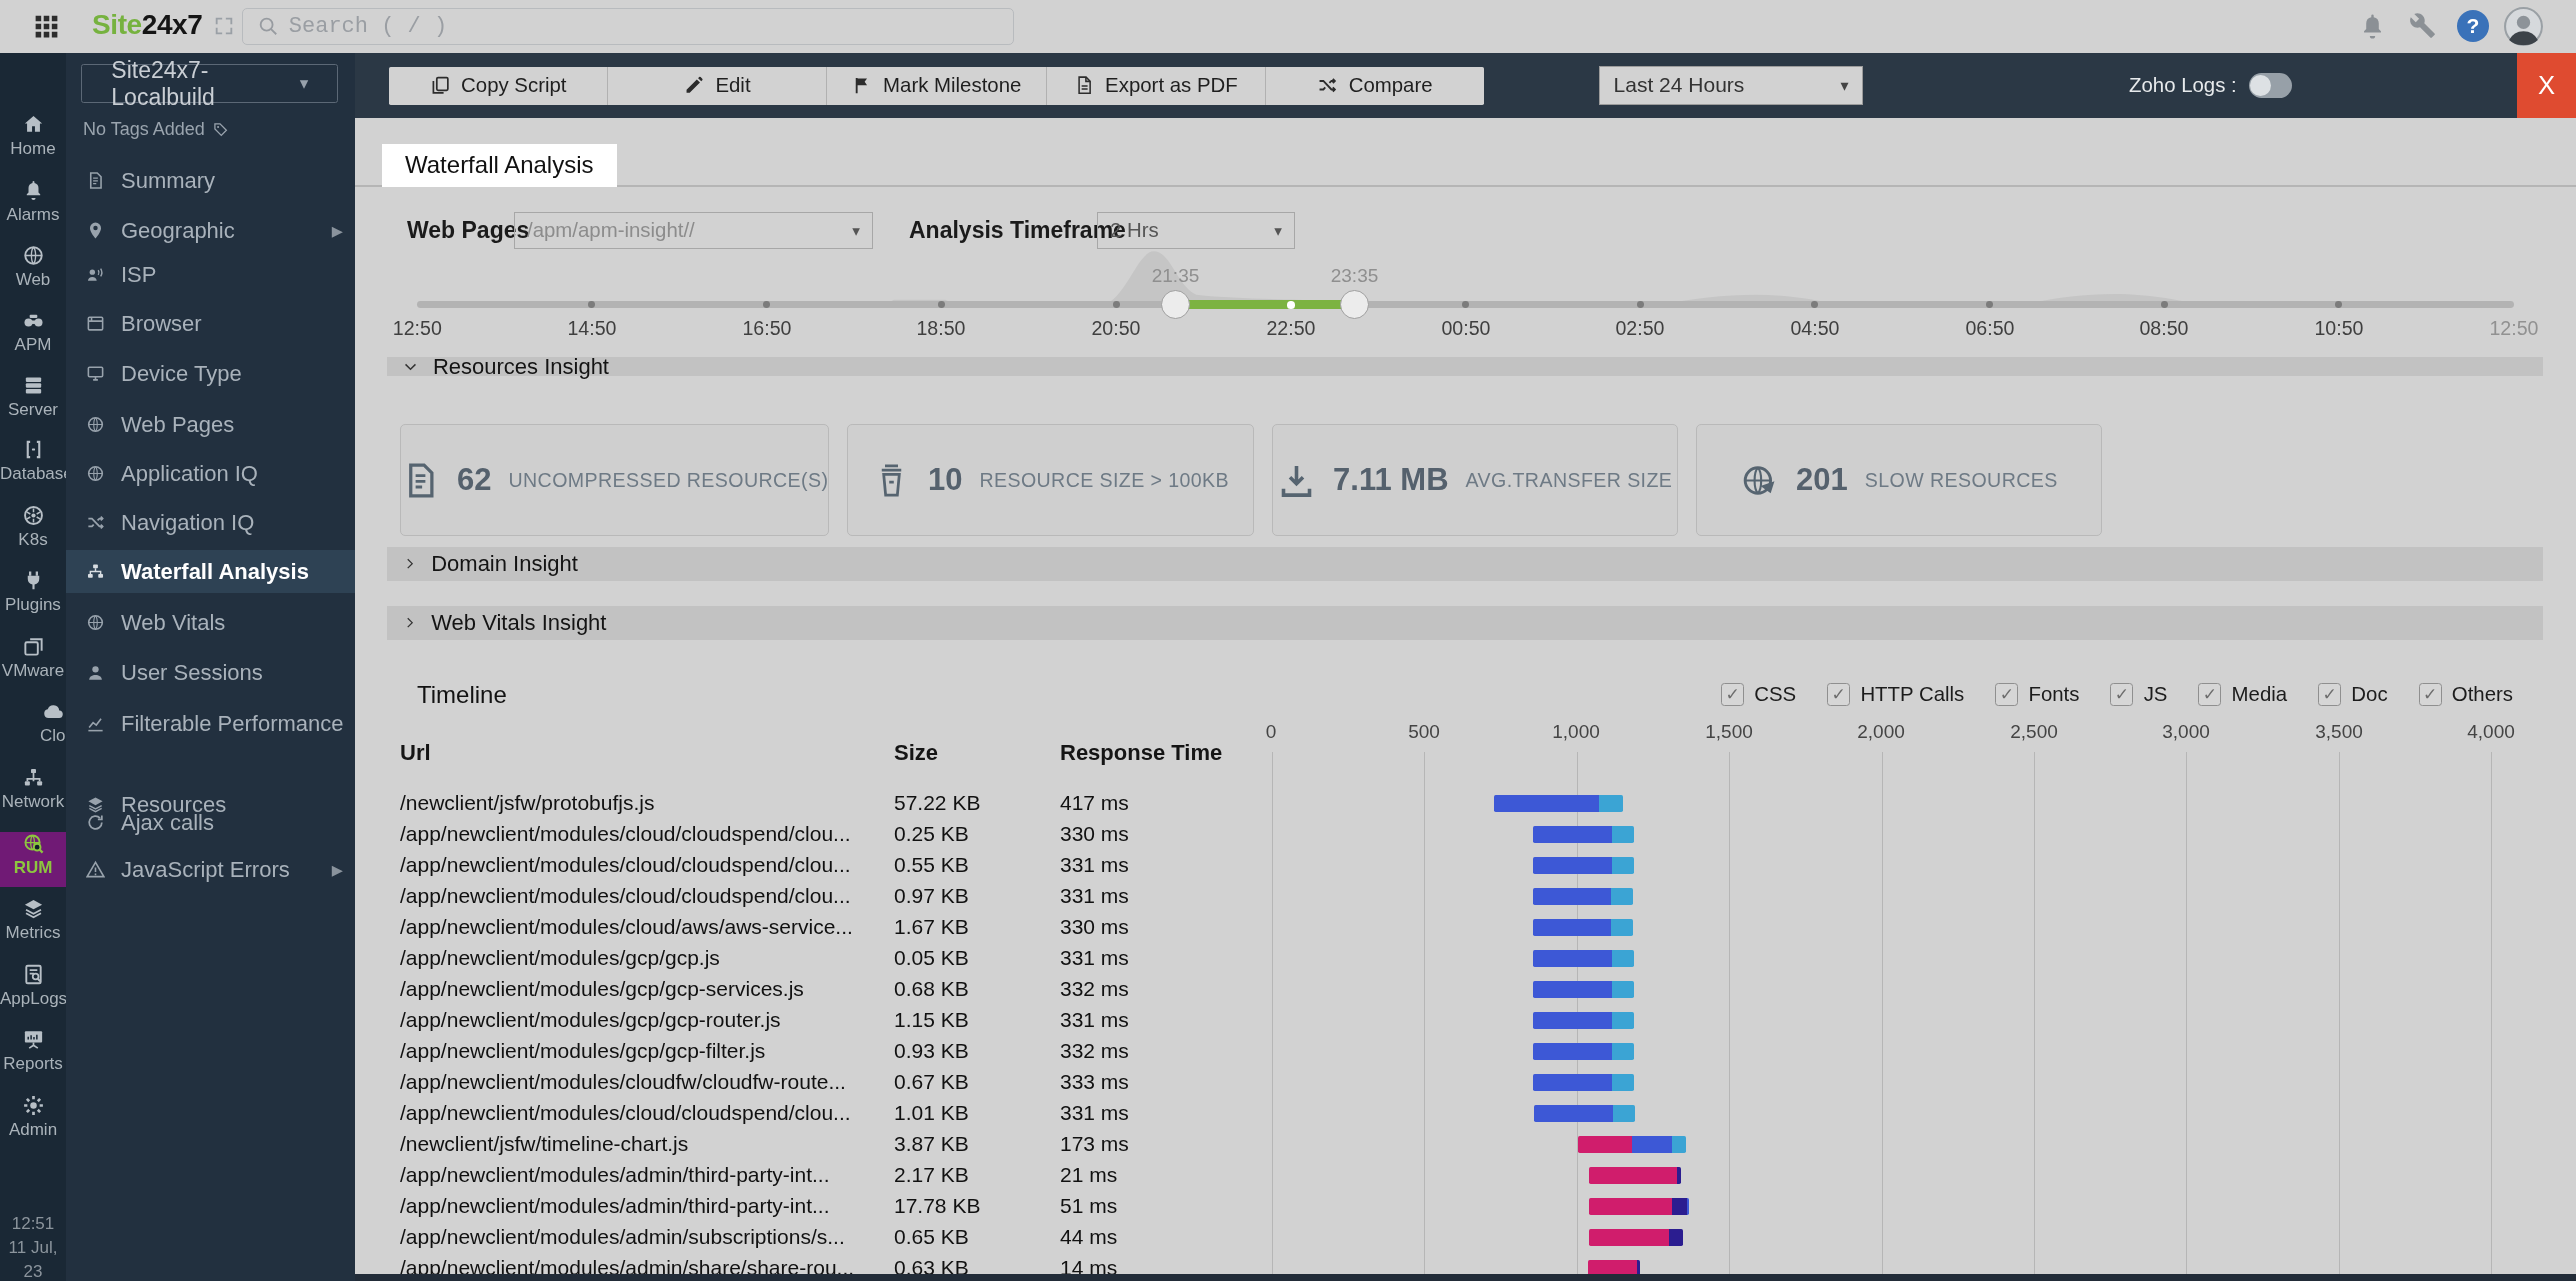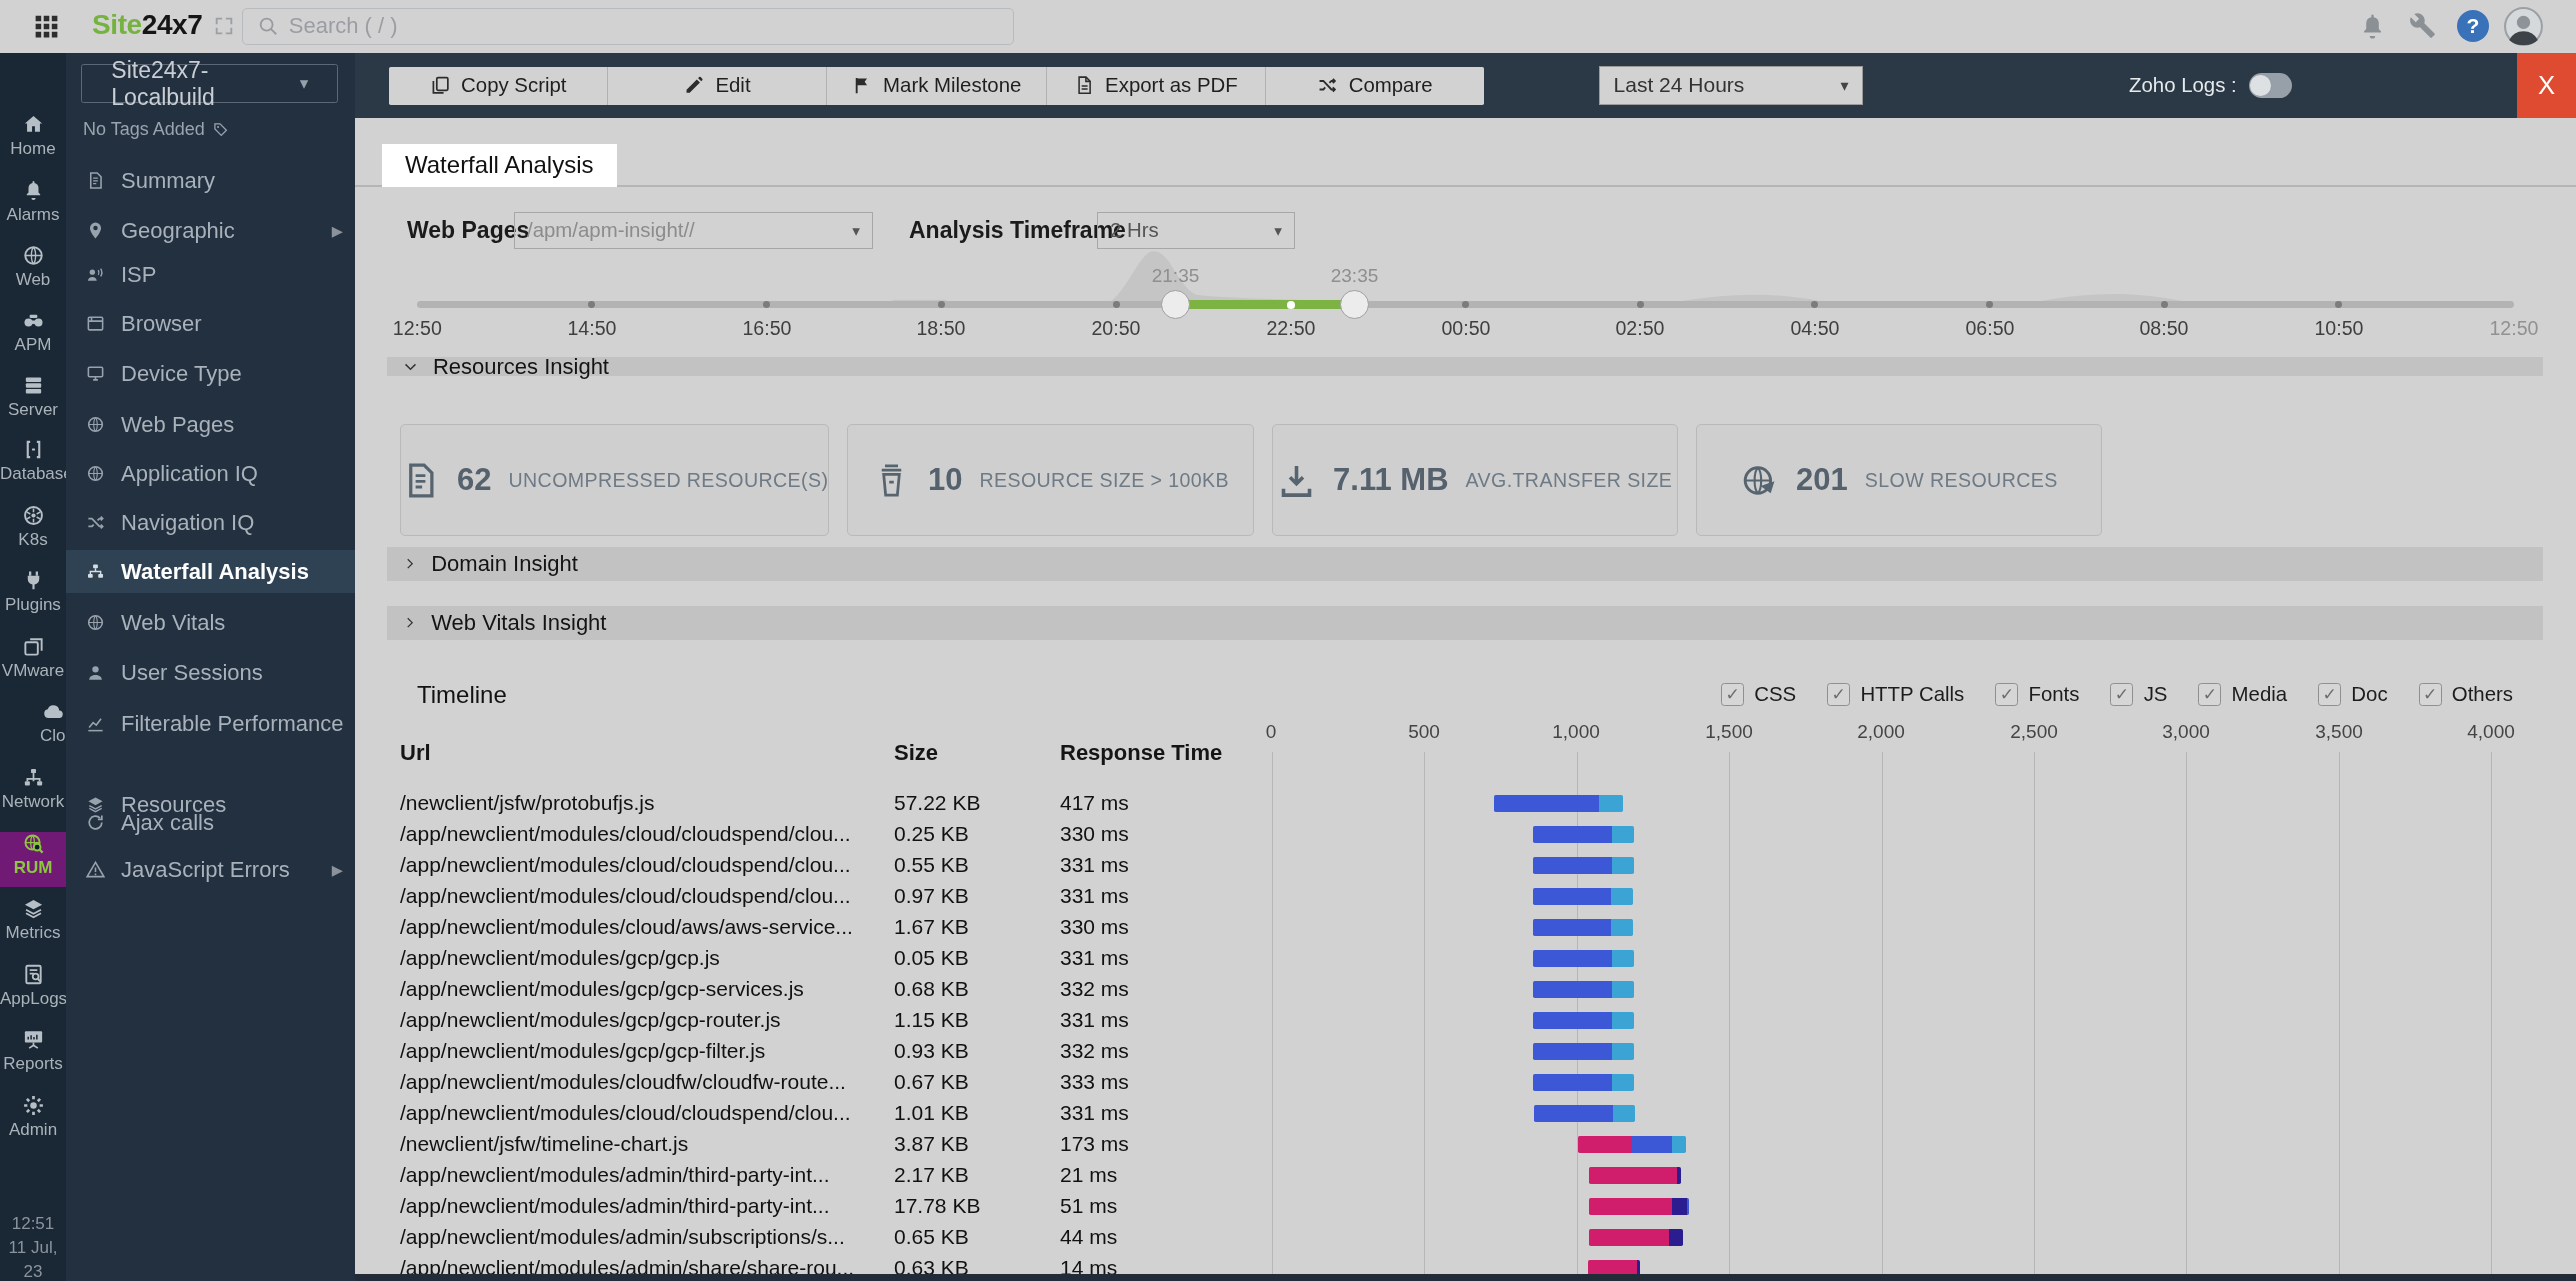--- a/index.html
+++ b/index.html
@@ -8,21 +8,21 @@
 svg{display:block}
 
 
 .topbar{position:absolute;left:0;top:0;width:2576px;height:53px;background:#d2d2d2}
 .appgrid{position:absolute;left:32px;top:12px;color:#2d2d2d}
 .logo{position:absolute;left:92px;top:9.4px;font-size:28px;font-weight:800;letter-spacing:-0.4px}
 .logo .g{color:#76b23f}
 .logo .k{color:#151515}
 .expand{position:absolute;left:213px;top:15.3px;color:#9aa0a6}
 .search{position:absolute;left:242px;top:7.7px;width:772px;height:37px;border:1.7px solid #b8bbbe;border-radius:5.1px;display:flex;align-items:center;gap:10.2px;padding:0 13.6px;color:#979ba0}
-.search input{border:none;outline:none;background:transparent;font-size:22px;color:#555;width:681px;font-family:Liberation Sans, sans-serif}
+.search input{border:none;outline:none;background:transparent;font-size:22px;color:#555;width:681px;font-family:Liberation Mono, monospace}
 .search input::placeholder{color:#9a9ea3}
 .ticon{position:absolute;top:12px;color:#8b9095}
 .help{position:absolute;left:2457px;top:10.2px;width:32px;height:32px;border-radius:50%;background:#3a72b9;color:#fff;font-size:21px;font-weight:700;display:flex;align-items:center;justify-content:center}
 .avatar{position:absolute;left:2503px;top:6px}
 
 
 .rail{position:absolute;left:0;top:53px;width:66px;height:1228px;background:#1a2835}
 .rail-item{position:absolute;left:0;width:66px;text-align:center;color:#aab3ba;cursor:pointer}
 .rail-item .ric{display:flex;justify-content:center;margin-bottom:3.4px;color:#b7bfc6}
 .rail-item .rlb{font-size:17px}

